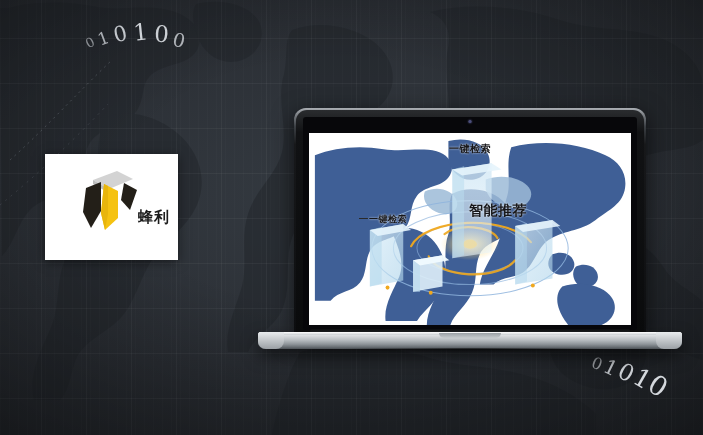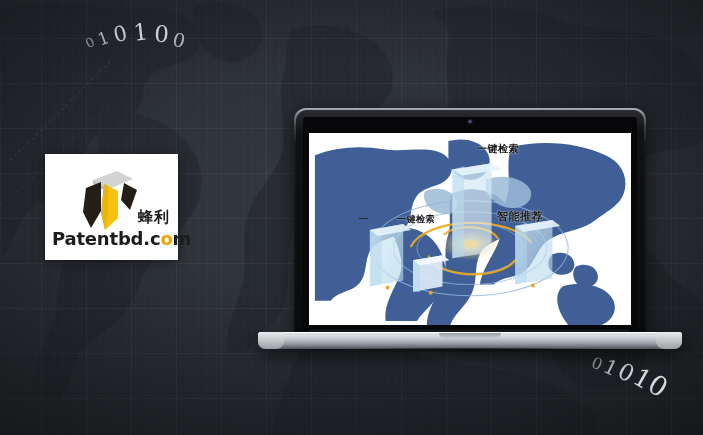--- a/index.html
+++ b/index.html
@@ -69,24 +69,24 @@
     border-radius:11px 11px 3px 3px;}
   .bezel{position:absolute;left:9px;top:9px;right:9px;bottom:6px;
     background:#07070a;border-radius:3px;}
   .camera{position:absolute;left:50%;top:3px;transform:translateX(-50%);
     width:3px;height:3px;border-radius:50%;background:#4a4d7a;box-shadow:0 0 2px #6e72b0;}
   .screen{position:absolute;left:6px;top:16px;right:6px;bottom:5px;
     background:#ffffff;overflow:hidden;}
   .screen svg{width:100%;height:100%;display:block;}
 
   .screen-label{position:absolute;font-family:Liberation Serif, serif;font-weight:bold;
-    color:#17171a;white-space:nowrap;letter-spacing:.5px;text-shadow:0 0 2px rgba(255,255,255,.9);margin-left:28px;}
+    color:#17171a;white-space:nowrap;letter-spacing:.5px;text-shadow:0 0 2px rgba(255,255,255,.9);}
   .lbl-top{font-size:10px;left:50%;top:9px;transform:translateX(-50%);}
   .lbl-left{font-size:9px;left:60px;top:80px;}
-  .lbl-right{font-size:11px;left:160px;top:76px;}
+  .lbl-right{font-size:14px;left:160px;top:69px;}
   .lbl-dash{position:absolute;left:50px;top:85px;width:9px;height:1px;background:#2a2a2a;}
 
   
   .base{position:absolute;left:0;top:224px;width:424px;height:17px;
     background:linear-gradient(180deg,#f2f4f5 0%,#d9dcdf 22%,#b7bcc0 48%,#8e9499 72%,#6a7075 88%,#4c5156 100%);
     border-radius:3px 3px 7px 7px;
     box-shadow:0 7px 16px rgba(0,0,0,.55);}
   .base-lip{position:absolute;left:0;top:0;width:100%;height:3px;
     background:linear-gradient(180deg,#ffffff 0%,#c9ced2 100%);border-radius:3px 3px 0 0;}
   .base-notch{position:absolute;left:50%;top:1px;transform:translateX(-50%);
@@ -184,23 +184,20 @@
 
         <polygon points="19,22 34,16 34,45 24,62 16,46" fill="#231f18"></polygon>
 
         <polygon points="57,17 70,24 63,44 54,34" fill="#231f18"></polygon>
 
         <polygon points="37,18 51,25 51,52 38,64 34,47" fill="#f5c211"></polygon>
         <polygon points="37,18 41,20 41,48 38,64 34,47" fill="#e8b50c"></polygon>
       </svg>
     </div>
     <div class="logo-cn">蜂利</div>
-    <div class="logo-domain">
-      <span>Patentbd.c</span><span class="hl">o</span><span>m</span>
-    </div>
   </div>
 
   <div class="laptop">
 
     <div class="lid">
       <div class="lid-inner"></div>
       <div class="bezel">
         <div class="camera"></div>
 
         <div class="screen">

